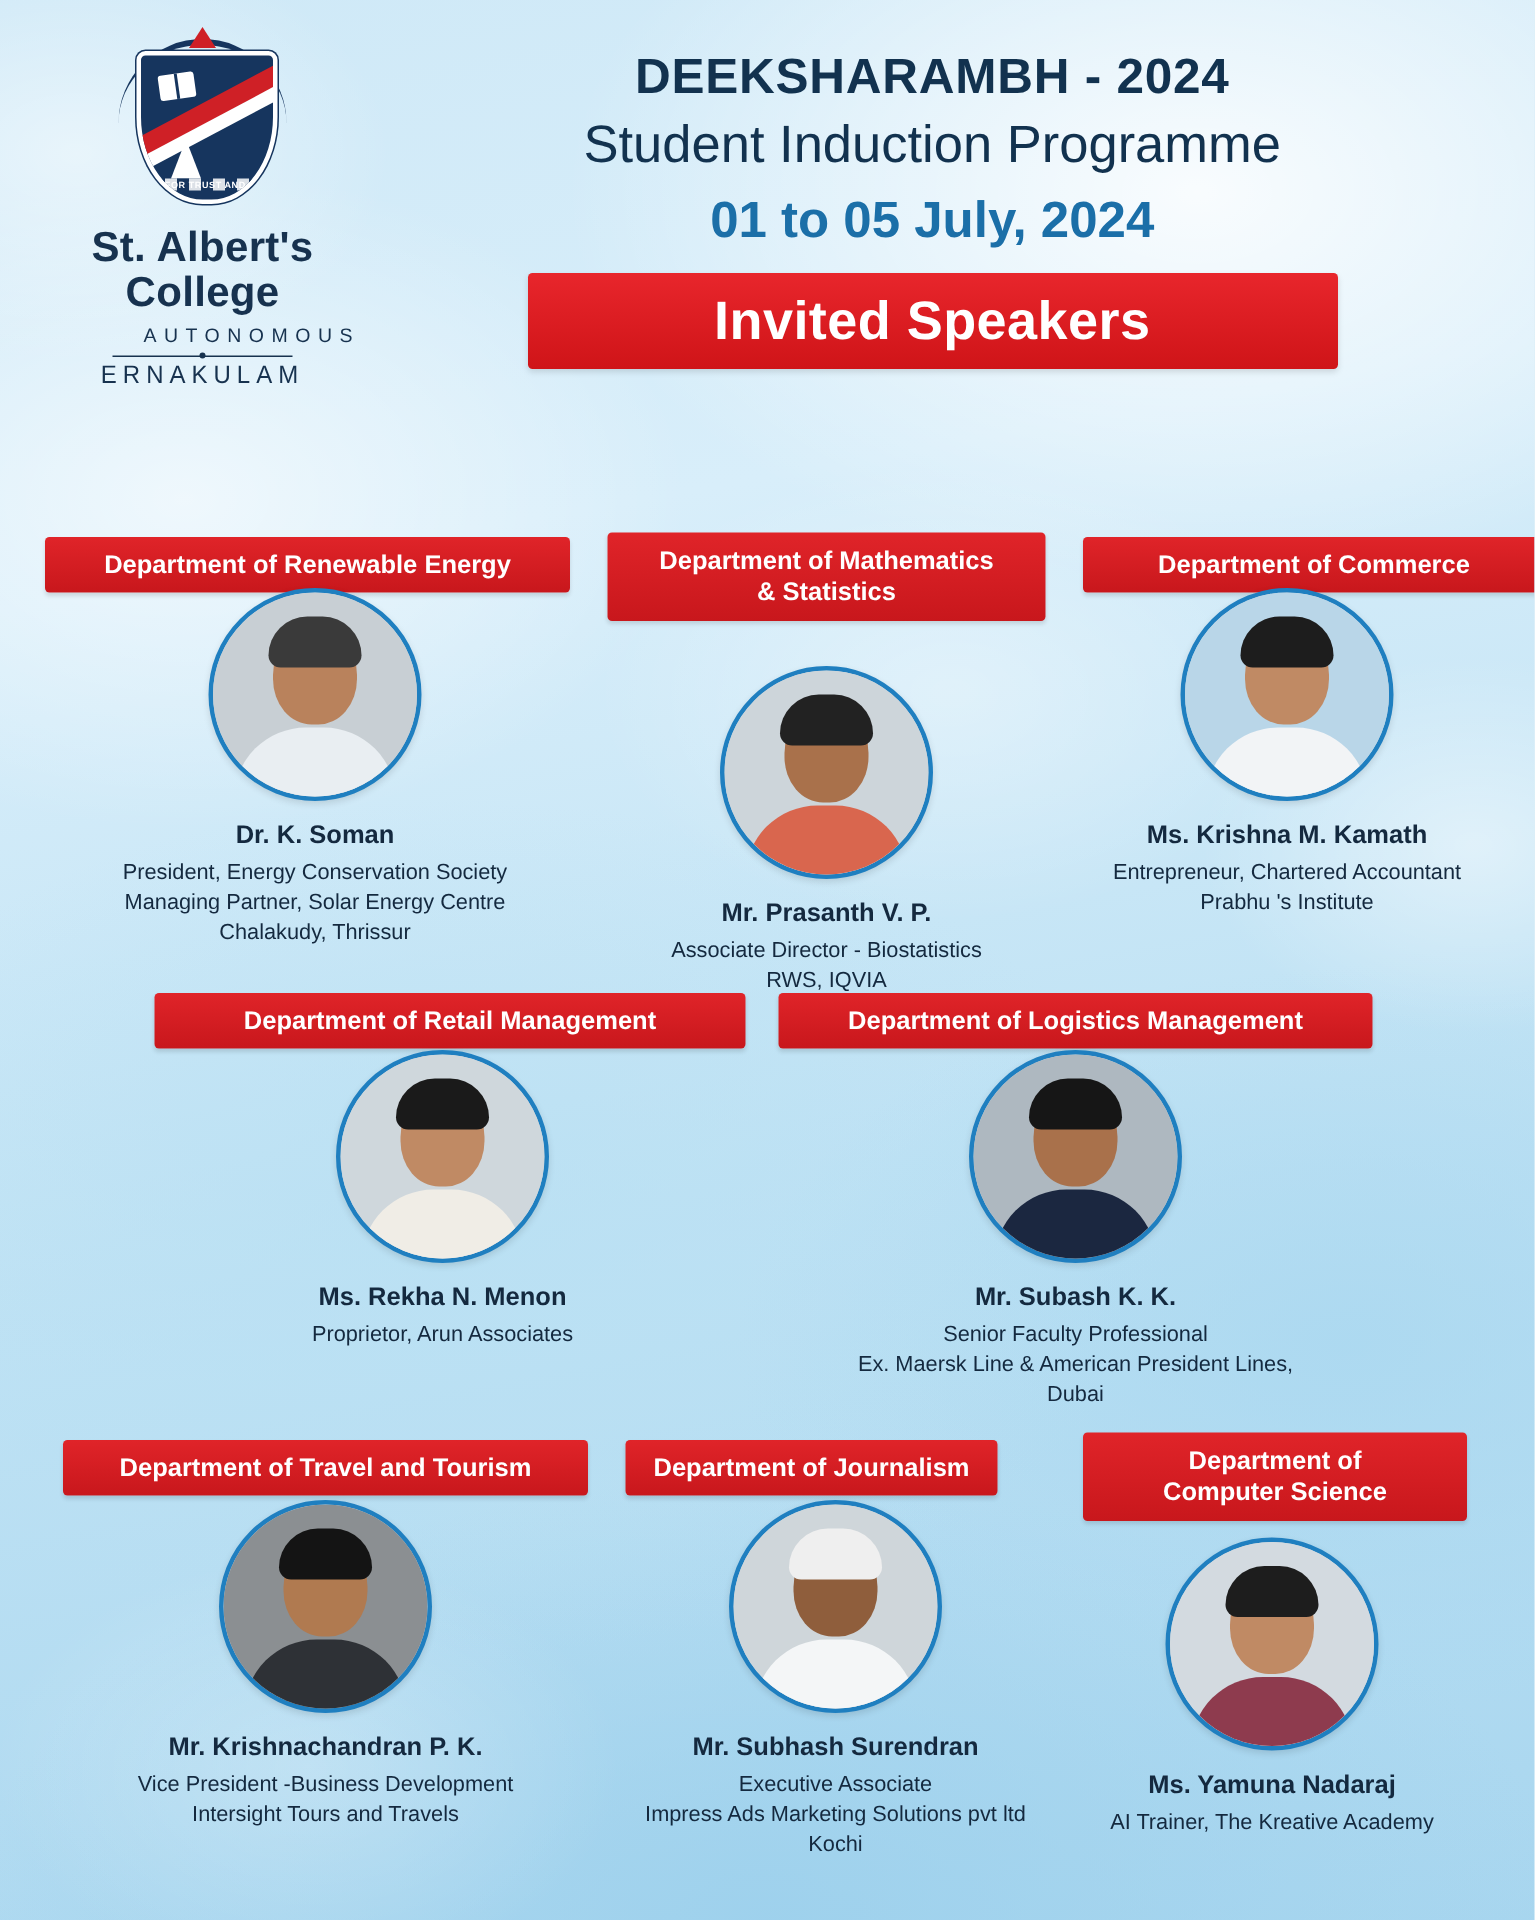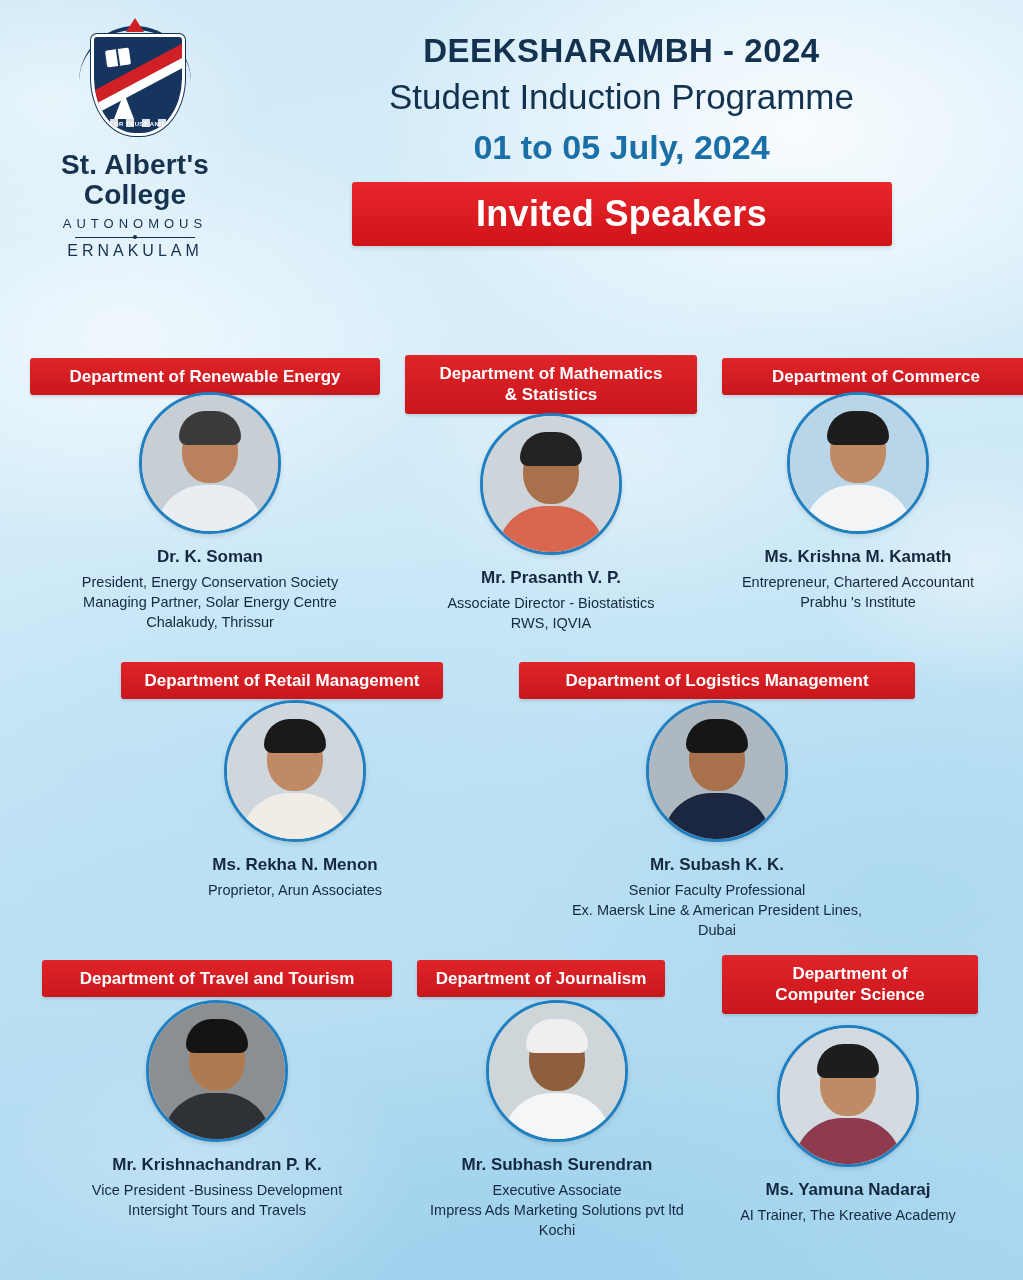--- a/index.html
+++ b/index.html
@@ -157,20 +157,21 @@
     color: #17324f;
     line-height: 1.06;
     letter-spacing: 0.2px;
   }
   .college-sub {
     margin-top: 7px;
     font-size: 13px;
     letter-spacing: 5px;
     color: #17324f;
     font-weight: 500;
+    text-align: right;
   }
   .college-rule {
     margin: 6px auto 0;
     width: 120px;
     height: 1px;
     background: #17324f;
     position: relative;
   }
   .college-rule:before {
     content: "";
@@ -367,21 +368,21 @@
         <div class="speaker-desc">
           <div>President, Energy Conservation Society</div>
           <div>Managing Partner, Solar Energy Centre</div>
           <div>Chalakudy, Thrissur</div>
         </div>
       </div>
       <div class="dept-chip" style="left: 405px; top: 355px; width: 292px;">
         <div>Department of Mathematics</div>
         <div>&amp; Statistics</div>
       </div>
-      <div class="speaker" style="left: 405px; top: 413px; width: 292px;">
+      <div class="speaker" style="left: 405px; top: 444px; width: 292px;">
         <div class="portrait">
           <div class="bg" style="background:#cdd5da"></div>
           <div class="body" style="background:#d9664e"></div>
           <div class="head" style="background:#a9714b"></div>
           <div class="hair" style="background:#222222"></div>
         </div>
         <div class="speaker-name">Mr. Prasanth V. P.</div>
         <div class="speaker-desc">
           <div>Associate Director - Biostatistics</div>
           <div>RWS, IQVIA</div>
@@ -396,21 +397,21 @@
           <div class="body" style="background:#f2f4f6"></div>
           <div class="head" style="background:#c08a64"></div>
           <div class="hair" style="background:#1d1d1d"></div>
         </div>
         <div class="speaker-name">Ms. Krishna M. Kamath</div>
         <div class="speaker-desc">
           <div>Entrepreneur, Chartered Accountant</div>
           <div>Prabhu 's Institute</div>
         </div>
       </div>
-      <div class="dept-chip" style="left: 121px; top: 662px; width: 322px;">
+      <div class="dept-chip" style="left: 103px; top: 662px; width: 394px;">
         <div>Department of Retail Management</div>
       </div>
       <div class="speaker" style="left: 130px; top: 700px; width: 330px;">
         <div class="portrait">
           <div class="bg" style="background:#cfd7dc"></div>
           <div class="body" style="background:#f0ede6"></div>
           <div class="head" style="background:#c08a64"></div>
           <div class="hair" style="background:#1a1a1a"></div>
         </div>
         <div class="speaker-name">Ms. Rekha N. Menon</div>

